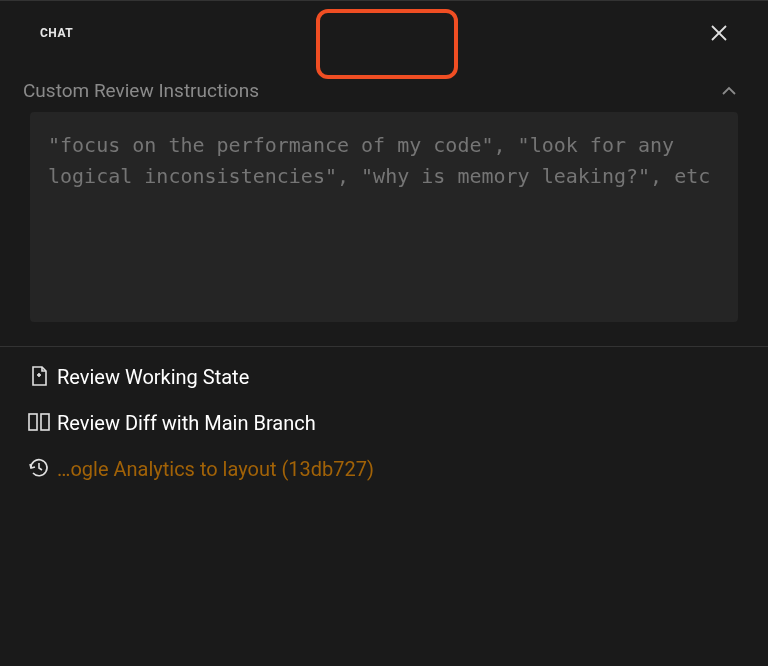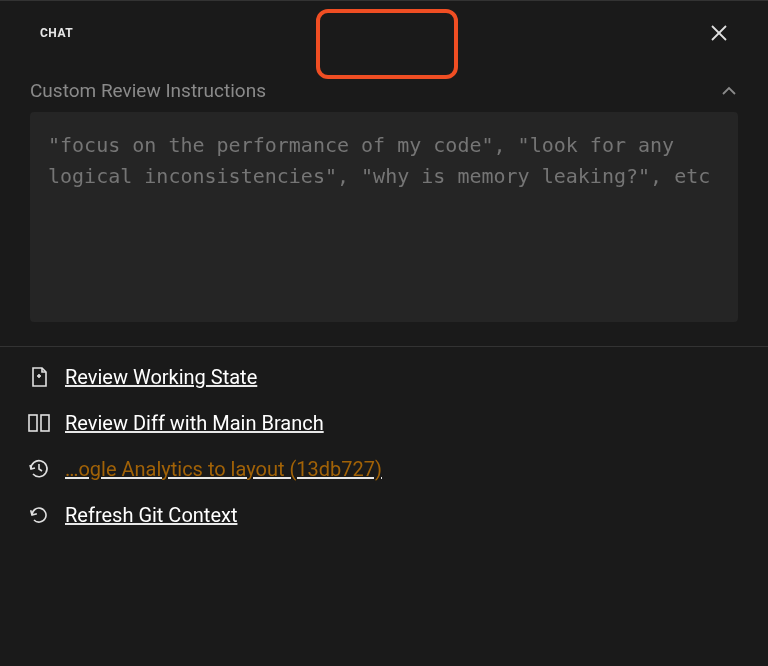--- a/index.html
+++ b/index.html
@@ -68,21 +68,21 @@
       font-size: 24px;
       color: #e0e0e0;
       cursor: pointer;
       padding: 8px;
       line-height: 1;
       margin-right: 8px;
     }
     .section-header {
       display: flex;
       align-items: center;
-      padding: 14px 30px 10px 30px;
+      padding: 14px 30px 10px 23px;
       cursor: pointer;
     }
     .section-title {
       font-size: 19px;
       color: #8a8a8a;
       font-weight: 400;
     }
     .chevron {
       margin-left: auto;
       color: #8a8a8a;
@@ -110,26 +110,25 @@
       margin: 0;
     }
     .actions {
       padding: 18px 28px;
       display: flex;
       flex-direction: column;
       gap: 22px;
     }
     .action-item {
       display: flex;
-      align-items: center;
-      gap: 15px;
+      align-items: flex-start;
+      gap: 7px;
       cursor: pointer;
       font-size: 20px;
       color: #e8e8e8;
-      text-decoration: underline;
     }
     .action-icon {
       width: 22px;
       height: 22px;
       display: flex;
       align-items: center;
       justify-content: center;
       color: #e0e0e0;
       flex-shrink: 0;
     }
@@ -206,25 +205,16 @@
       <span class="action-icon">
         <svg width="22" height="22" viewBox="0 0 22 22" fill="none" stroke="currentColor" stroke-width="1.6">
           <path d="M3 11 A8 8 0 1 1 5 16"></path>
           <polyline points="2,7 3,11 7,10"></polyline>
           <polyline points="11,6 11,11 14,13"></polyline>
         </svg>
       </span>
       <span class="action-detail">…ogle Analytics to layout (13db727)</span>
     </div>
 
-    <div class="action-item">
-      <span class="action-icon">
-        <svg width="20" height="20" viewBox="0 0 20 20" fill="none" stroke="currentColor" stroke-width="1.6">
-          <path d="M3 10 A7 7 0 1 1 5 15"></path>
-          <polyline points="3,5 3,10 8,10" transform="rotate(-15 3 10)"></polyline>
-        </svg>
-      </span>
-      <span class="action-label">Refresh Git Context</span>
-    </div>
 
   </div>
 
 </div>
 
 </body></html>

